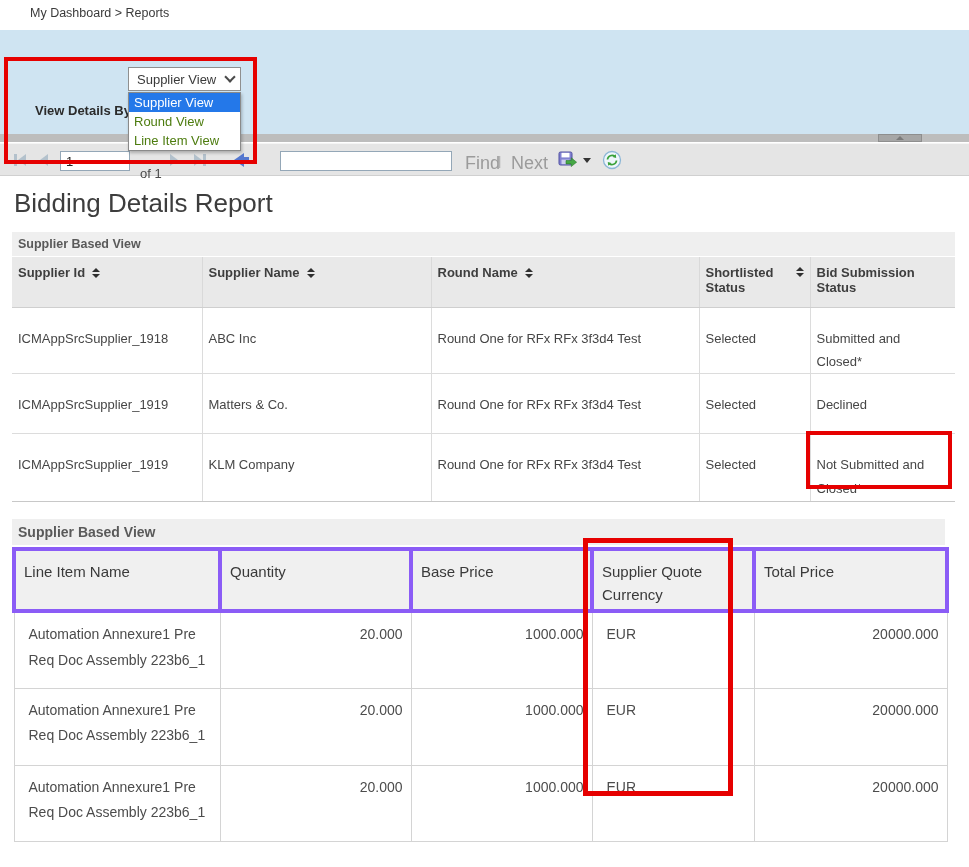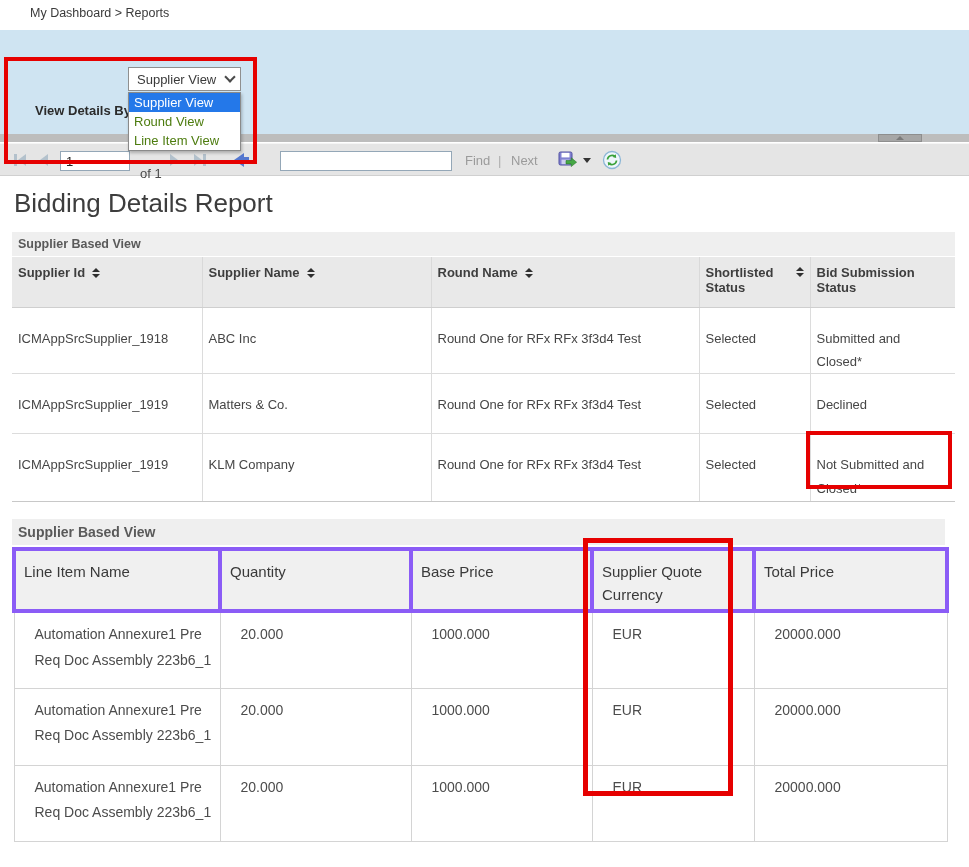--- a/index.html
+++ b/index.html
@@ -44,21 +44,21 @@
   .vbar { width:3px; height:12px; background:#b3c1cc; }
   .page-input { position:absolute; left:60px; top:7px; width:70px; height:20px; border:1px solid #94a7b7;
     background:#fff; font-size:13px; color:#222; padding:0 5px; font-family:inherit; }
   .of-label { position:absolute; left:140px; top:10px; font-size:13px; color:#4a4a4a;margin-top:12px; }
   .back-arrow { position:absolute; left:234px; top:9px; display:flex; align-items:center; }
   .back-arrow .head { width:0; height:0; border-top:7px solid transparent; border-bottom:7px solid transparent;
     border-right:10px solid #5577cf; }
   .back-arrow .tail { width:5px; height:7px; background:#5577cf; }
   .find-input { position:absolute; left:280px; top:7px; width:172px; height:20px; border:1px solid #94a7b7;
     background:#fff; font-size:13px; padding:0 5px; font-family:inherit; }
-  .find-label, .next-label { font-size:13px; color:#9b9b9b; cursor:pointer; }
+  .find-label, .next-label { font-size:18px; color:#9b9b9b; cursor:pointer; }
   .find-sep { font-size:13px; color:#adadad; }
   .caret-down { width:0; height:0; border-left:4px solid transparent; border-right:4px solid transparent;
     border-top:5px solid #333; margin-left:5px; }
 
   
   .report-title { position:absolute; left:14px; top:188px; font-size:26px; font-weight:400; color:#3d3d3d; }
 
   .section-bar { position:absolute; background:#efefef; color:#5a5a5a; font-weight:bold;
     display:flex; align-items:center; padding-left:6px; }
   .section-bar.s1 { left:12px; top:232px; width:943px; height:24px; font-size:12.5px; }
@@ -82,25 +82,25 @@
   .sort-icon .up { border-left:4px solid transparent; border-right:4px solid transparent;
     border-bottom:4px solid #2f2f2f; }
   .sort-icon .down { border-left:4px solid transparent; border-right:4px solid transparent;
     border-top:4px solid #2f2f2f; }
   .th-flex { display:flex; align-items:center; }
   .sort-abs { position:absolute; right:6px; top:10px; }
 
   .t2 { position:absolute; left:12px; top:547px; width:933px; }
   .t2 th { background:#f0f0f0; font-size:15px; font-weight:400; color:#3a3a3a; text-align:left;
     vertical-align:top; padding:10px 8px 0 8px; height:62px; border:4px solid #8b5cf6; line-height:1.5; }
-  .t2 td { font-size:14px; color:#4c4c4c; vertical-align:top; padding:9px 8px 0 20px;
+  .t2 td { font-size:14px; color:#4c4c4c; vertical-align:top; padding:9px 8px 0 14px;
     border:1px solid #d4d4d4; line-height:1.85; }
   .t2 tr.r0 td, .t2 tr.r1 td { height:77px; }
   .t2 tr.r2 td { height:76px; }
-  .t2 td.num { text-align:left; }
+  .t2 td.num { text-align:right; }
 
   .footer-row { position:absolute; left:12px; top:845px; width:933px; display:flex;
     justify-content:space-between; align-items:flex-start; }
   .note-text { font-size:13px; font-weight:bold; color:#1e1e1e; }
   .page-indicator { font-size:13px; color:#3a3a3a; }
 
   
   .anno { position:absolute; border:4px solid #e60000; background:transparent; z-index:50; pointer-events:none; }
   .anno-1 { left:4px; top:57px; width:253px; height:107px; }
   .anno-2 { left:806px; top:431px; width:146px; height:58px; }

